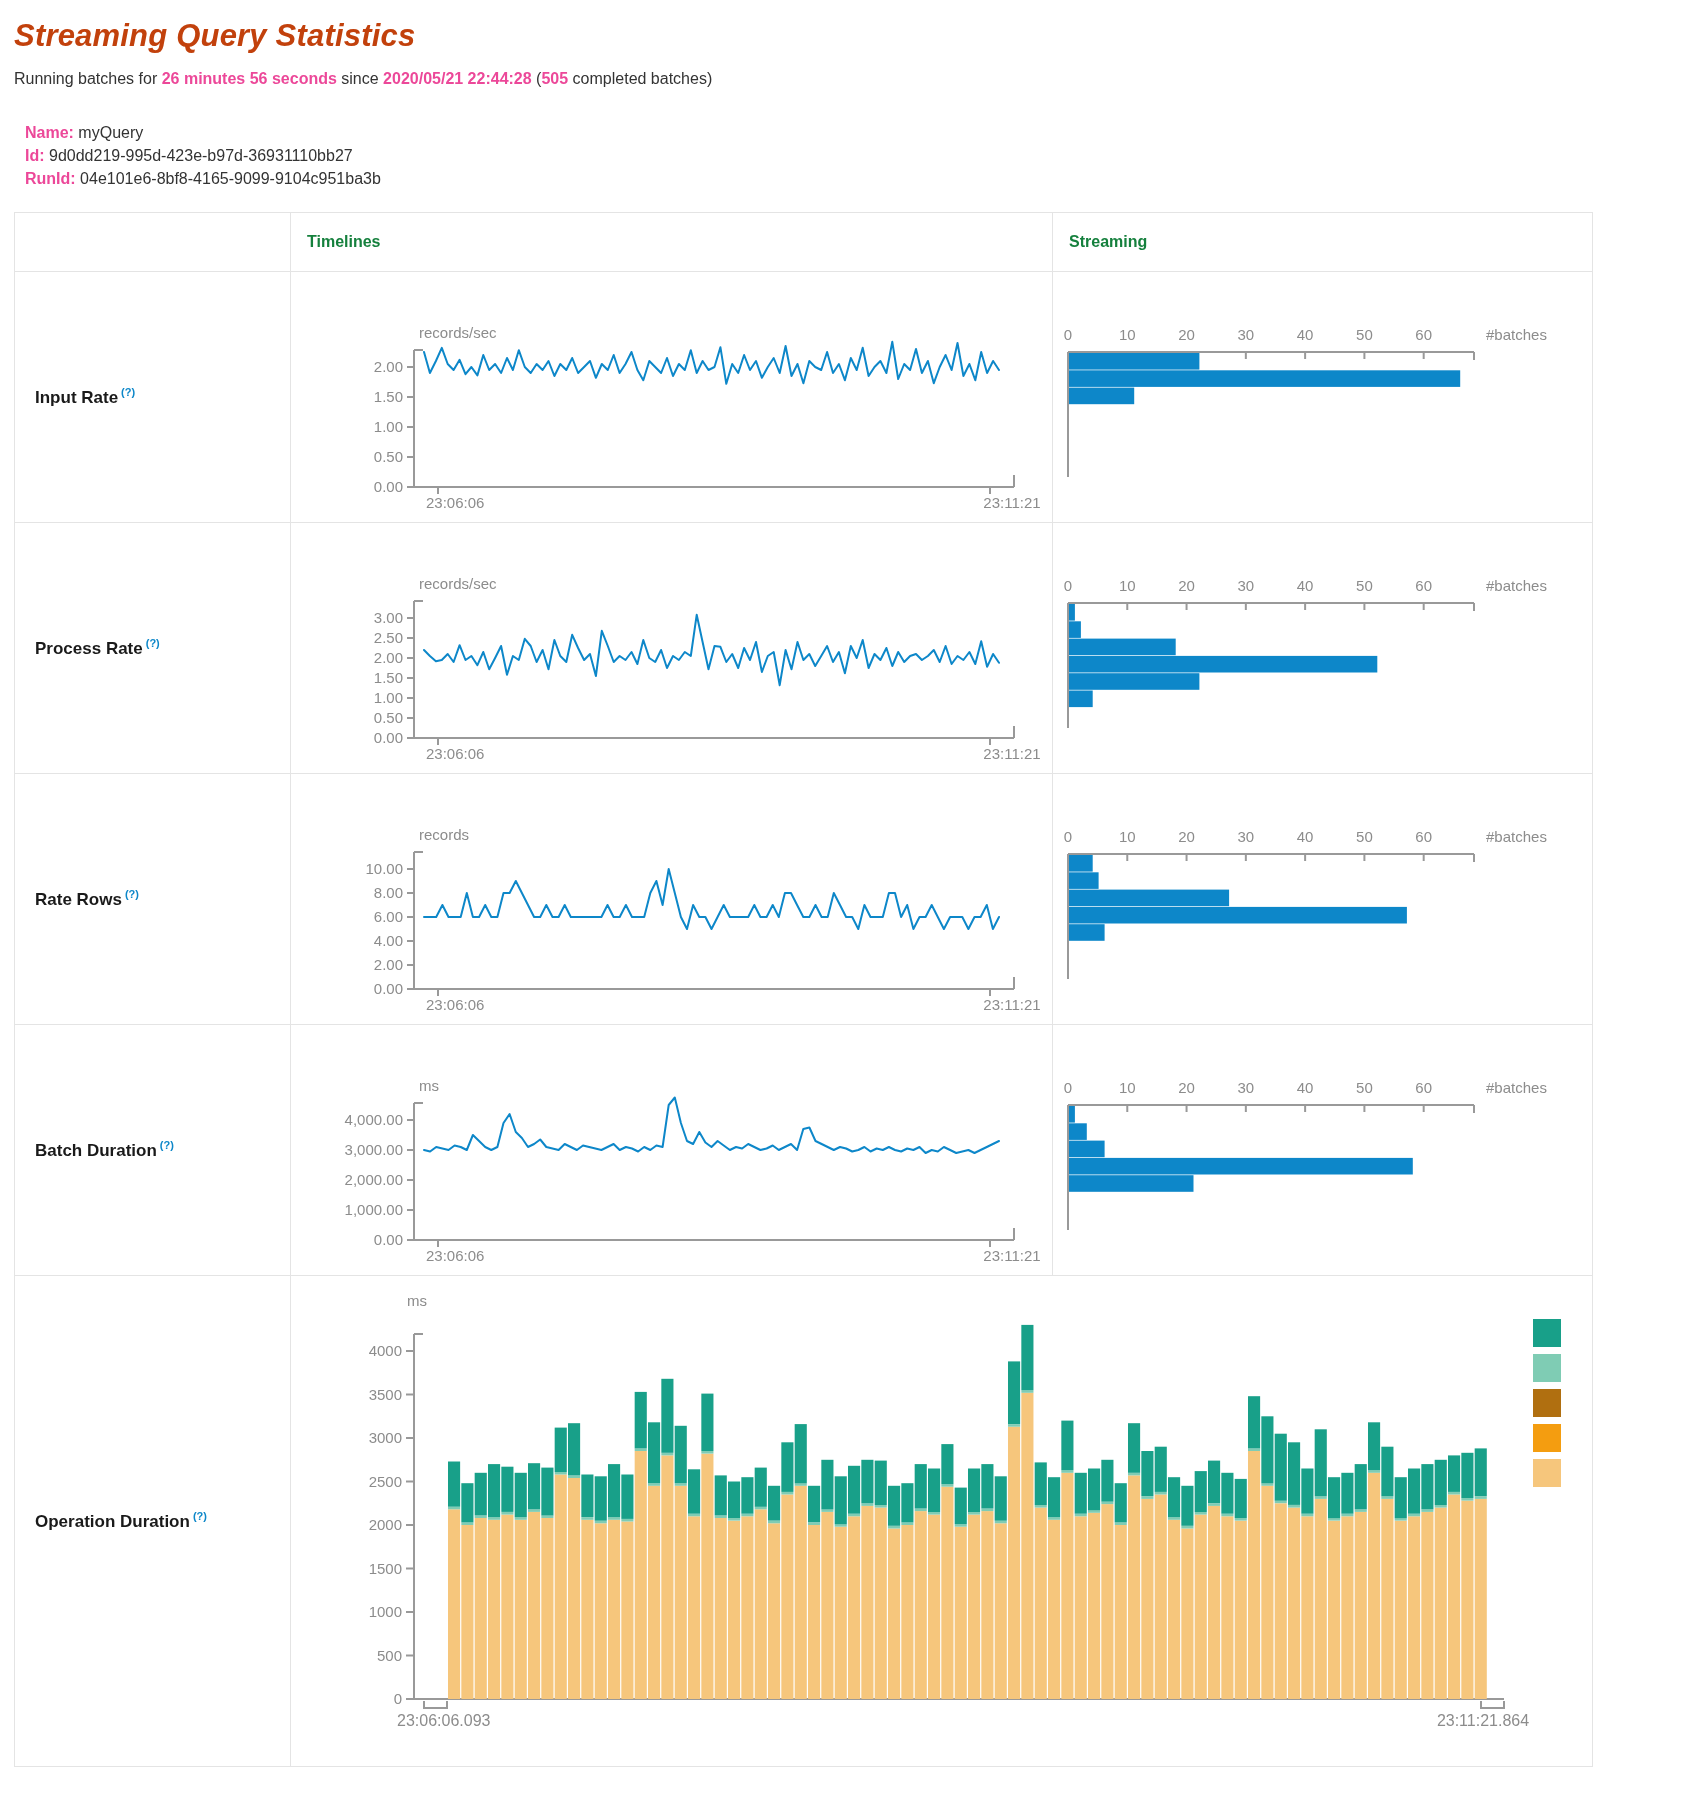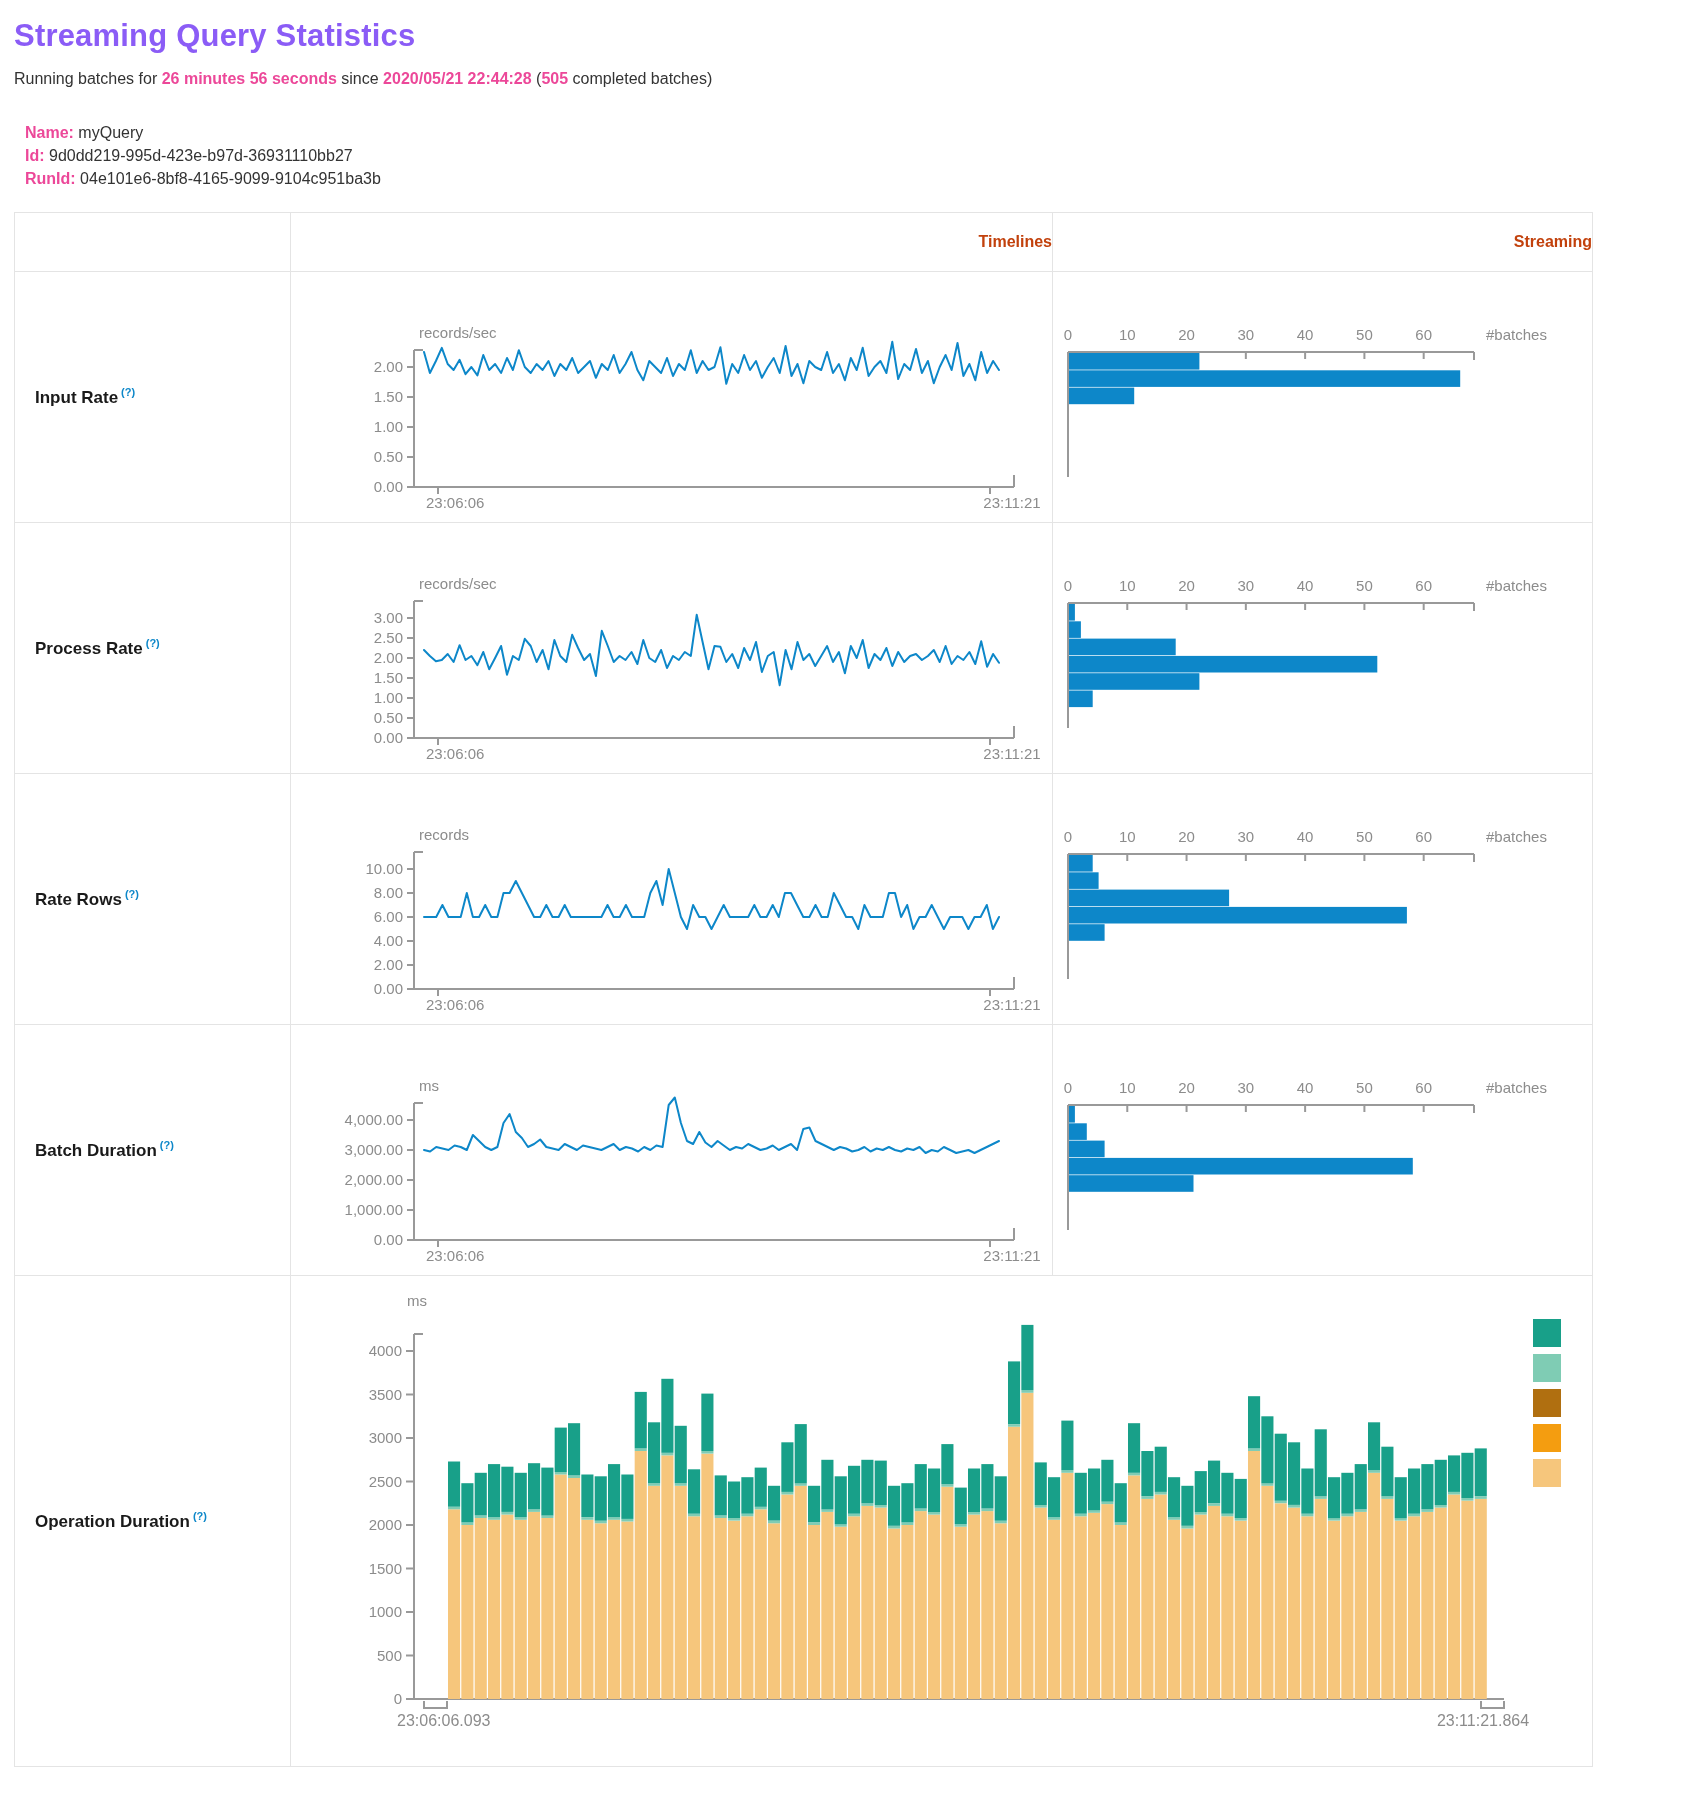--- a/index.html
+++ b/index.html
@@ -1,26 +1,26 @@
 <!DOCTYPE html>
 <html><head>
 <meta charset="utf-8">
 <style>
   html,body{margin:0;padding:0;background:#fff;}
   body{width:1693px;font-family:"Liberation Sans","DejaVu Sans",sans-serif;color:#333;}
   .container{padding:0 14px;}
-  h1{font-size:31px;margin:18px 0 16px;color:#8b5cf6;font-weight:700;letter-spacing:.2px;}
+  h1{font-size:31px;margin:18px 0 16px;color:#c2410c;font-weight:700;letter-spacing:.2px;font-style:italic;}
   .subtitle{font-size:16px;margin:0 0 36px;color:#333;}
   .subtitle b,.metalabel{font-weight:700;color:#ec4899;}
   .meta-line{font-size:16px;margin:5px 11px;color:#333;}
   table.stats{border-collapse:collapse;table-layout:fixed;width:1578px;margin-top:24px;border:1px solid #e4e4e4;}
   col.c-metric{width:276px;} col.c-time{width:762px;} col.c-hist{width:540px;}
   th,td{border-top:1px solid #e4e4e4;vertical-align:middle;}
   th+th,td+td{border-left:1px solid #e4e4e4;}
-  th{height:58px;text-align:right;padding:0 0 0 16px;font-size:16px;color:#c2410c;font-weight:700;}
+  th{height:58px;text-align:left;padding:0 0 0 16px;font-size:16px;color:#15803d;font-weight:700;}
   td.metric{padding-left:20px;font-size:17px;font-weight:700;color:#1a1a1a;}
   td.chart{padding:0;height:250px;}
   td.chart-tall{padding:0;height:490px;}
   sup.help{color:#0d87c9;font-size:11px;font-weight:700;margin-left:3px;}
   svg{display:block;}
 </style>
 </head>
 <body>
 
 <div class="container">

